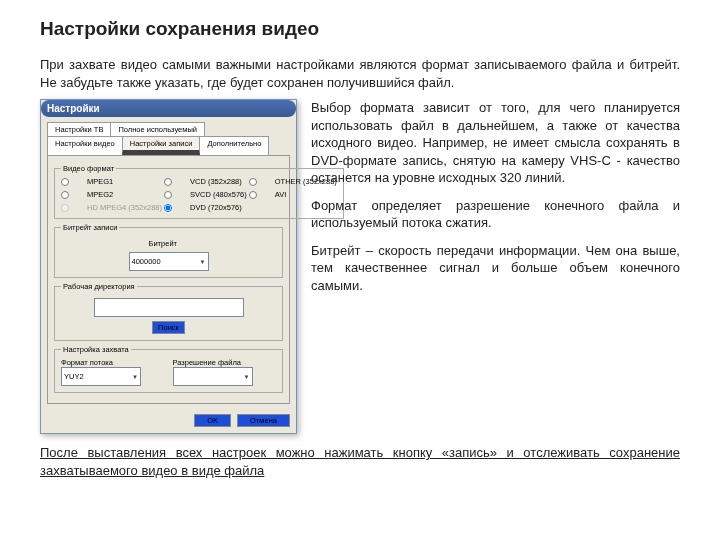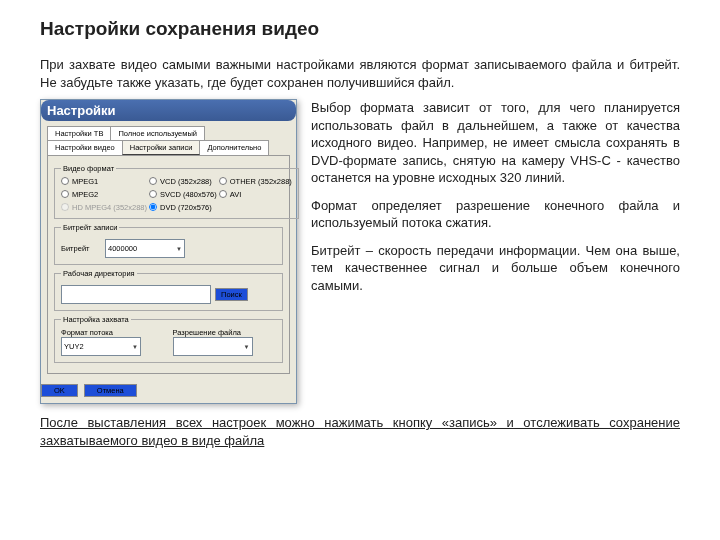--- a/index.html
+++ b/index.html
@@ -33,21 +33,21 @@
     border: 1px solid #7a94ae;
     background: #eae8dc;
     box-shadow: 2px 2px 6px rgba(0,0,0,0.3);
     font-size: 8px;
     font-family: Tahoma, sans-serif;
     color: #000;
   }
   .titlebar {
     background: linear-gradient(#4a6fb0, #3a5a94);
     color: #fff;
-    font-size: 13px;
+    font-size: 10px;
     font-weight: bold;
     padding: 3px 6px;
     border-radius: 8px;
   }
   .tabs {
     display: flex;
     flex-wrap: wrap;
     padding: 5px 6px 0 6px;
     gap: 0;
   }
@@ -55,42 +55,42 @@
     background: #ffffff;
     border: 1px solid #999;
     border-bottom: none;
     padding: 2px 7px;
     font-size: 7.5px;
     margin-right: -1px;
     position: relative;
   }
   .tab.active {
     background: #f4f2e8;
-    border-bottom: 1px solid #404040;
+    border-bottom: 5px solid #404040;
     z-index: 2;
   }
   .tabrow { display:flex; width:100%; }
   .panel {
     border: 1px solid #999;
     margin: 0 6px 6px 6px;
     background: #eae8dc;
     padding: 4px 6px 6px 6px;
   }
   fieldset {
     border: 1px solid #aaa;
     margin: 4px 0;
     padding: 4px 6px 6px 6px;
     font-size: 7.5px;
   }
   legend { font-size: 7.5px; padding: 0 2px; }
   .radios { display: grid; grid-template-columns: 1fr 1fr 1fr; gap: 4px 2px; }
-  .radio { display: flex; gap: 3px; white-space: nowrap; }
+  .radio { display: flex; align-items: center; gap: 18px; white-space: nowrap; }
   .radio input { margin:0; width:8px; height:8px; }
   .disabled { color: #999; }
-  .fieldline { display:flex; align-items:center; gap:4px; margin-top:3px; }
+  .fieldline { display:flex; align-items:center; gap:4px; margin-top:3px;flex-direction:column; }
   .fieldline label { width:40px; font-size:7.5px; }
   .combo, .txt {
     border:1px solid #7a8a99;
     background:#fff;
     height:19px;
     font-size:7.5px;
     padding:0 2px;
     box-sizing:border-box;
   }
   .combo { width:80px; display:flex; align-items:center; justify-content:space-between;}
@@ -100,21 +100,21 @@
     border:1px solid #888;
     background:#1d4ed8;
     font-size:7.5px;
     padding:1px 5px;
     height:13px;
     box-sizing:border-box;
     display:inline-flex; align-items:center;
   }
   .bottom-btns {
     display:flex;
-    justify-content:flex-start;
+    justify-content:flex-end;
     gap:6px;
     padding:4px 6px 6px 0;
   }
   .bottom-btns .btn-small { padding:1px 12px; }
   .right {
     flex:1;
     text-align: justify;
     line-height:1.35;
   }
   .right p { margin: 0 0 10px 0; }

